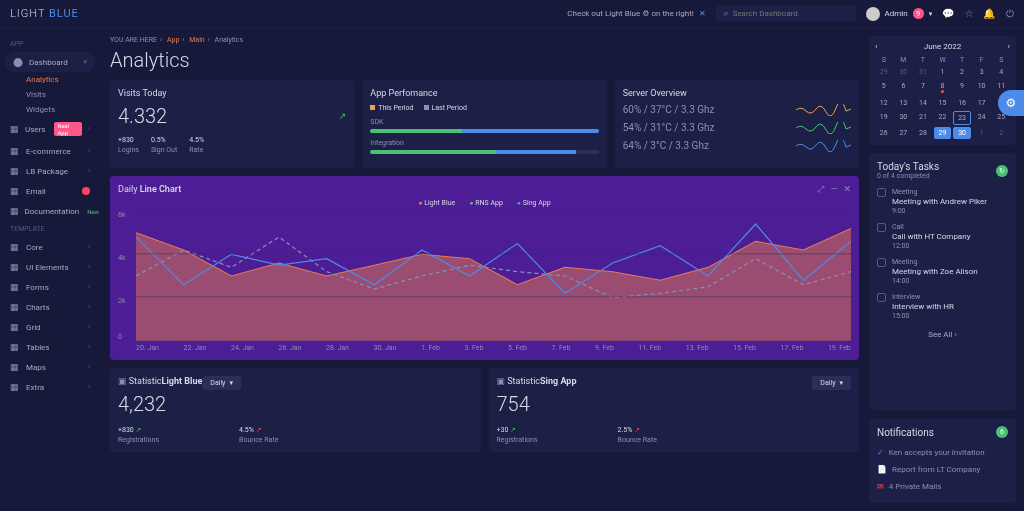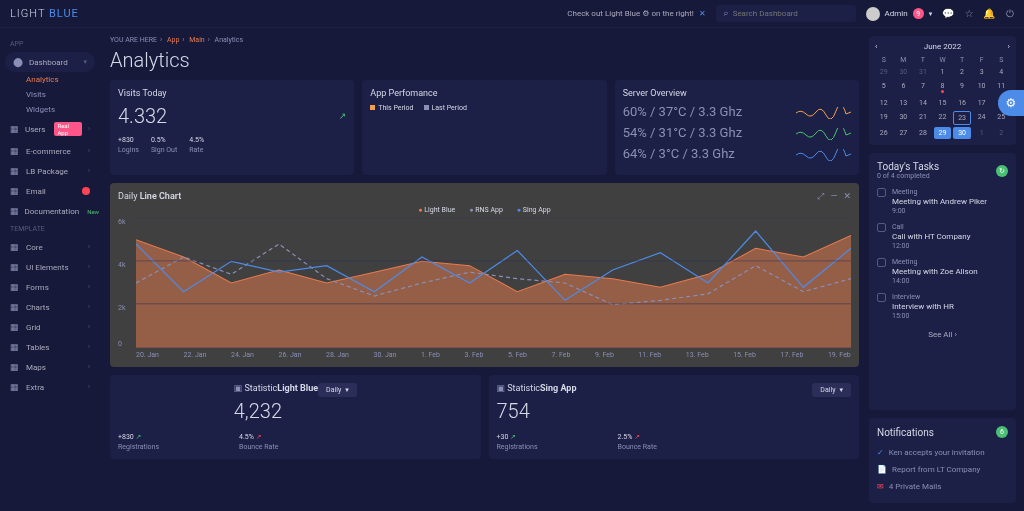--- a/index.html
+++ b/index.html
@@ -38,23 +38,23 @@
 .stats{display:flex;margin-top:8px;gap:12px;font-size:7px}
 .stats .v{color:#d6d9e6}
 .stats .l{color:#8a8fb5;margin-top:2px}
 .donut{width:38px;height:38px;border-radius:50%;border:5px solid #4bbf73;border-top-color:#f0a04b;border-right-color:#4d8be8;margin:5px 0}
 .legend{font-size:7px;display:flex;flex-direction:column;gap:3px}
 .legend div{display:flex;align-items:center;gap:4px}
 .dot{width:5px;height:5px}
 .perf-leg{font-size:7px;display:flex;gap:10px;margin-bottom:6px}
 .bar{height:4px;background:#2a2e58;border-radius:2px;margin:3px 0 6px;position:relative;overflow:hidden}
 .bar-f{height:100%;position:absolute}
-.srv-r{display:flex;justify-content:space-between;align-items:flex-end;font-size:13px;margin-bottom:6px}
+.srv-r{display:flex;justify-content:space-between;align-items:flex-start;font-size:10px;margin-bottom:6px}
 .spark{width:55px;height:12px}
-.chart-card{background:#404040;border-radius:4px;padding:8px}
+.chart-card{background:#4c1d95;border-radius:4px;padding:8px}
 .chart-title{font-size:9px}
 .chart-title b{font-weight:600}
 .chart-leg{display:flex;justify-content:center;gap:14px;font-size:7px;margin:4px 0}
 .chart-body{height:130px;position:relative}
 .ylab{position:absolute;left:0;font-size:7px;color:#8a8fb5}
 .xlabs{display:flex;justify-content:space-between;font-size:7px;color:#8a8fb5;margin-top:3px;padding-left:18px}
 .right{width:155px;padding:8px 8px 8px 0;display:flex;flex-direction:column;gap:8px}
 .cal{background:#1c2047;border-radius:4px;padding:6px}
 .cal-h{display:flex;justify-content:space-between;align-items:center;font-size:8px;margin-bottom:5px}
 .cal-g{display:grid;grid-template-columns:repeat(7,1fr);gap:2px;font-size:7px;text-align:center}
@@ -222,20 +222,32 @@
               <div class="l">Rate</div>
             </div>
           </div>
     </div>
     <div class="card">
       <div class="card-h">App Perfomance</div>
       <div class="perf-leg" id="pleg">
             <div><span class="dot" style="background:#f0a04b;display:inline-block;margin-right:3px"></span>This Period</div>
             <div><span class="dot" style="background:#8a8fb5;display:inline-block;margin-right:3px"></span>Last Period</div>
           </div>
+      <div id="prows">
+            <div style="font-size:7px;color:#8a8fb5">SDK</div>
+            <div class="bar">
+              <div class="bar-f" style="background:#4bbf73;width:40%"></div>
+              <div class="bar-f" style="background:#4d8be8;width:70%;top:0;left:40%"></div>
+            </div>
+            <div style="font-size:7px;color:#8a8fb5">Integration</div>
+            <div class="bar">
+              <div class="bar-f" style="background:#4bbf73;width:55%"></div>
+              <div class="bar-f" style="background:#4d8be8;width:35%;top:0;left:55%"></div>
+            </div>
+          </div>
     </div>
     <div class="card">
       <div class="card-h">Server Overview</div>
       <div id="srows">
             <div class="srv-r">
               <span style="color:#8a8fb5">60% / 37°C / 3.3 Ghz</span>
               <svg class="spark" viewBox="0 0 55 12">
                 <path d="M0,6 Q5,2 10,7 T20,5 T30,8 T40,4 T50,7 L55,5" stroke="#f0a04b" fill="none" stroke-width="1"></path>
               </svg>
             </div>
@@ -300,21 +312,21 @@
           <span>11. Feb</span>
           <span>13. Feb</span>
           <span>15. Feb</span>
           <span>17. Feb</span>
           <span>19. Feb</span>
         </div>
   </div>
 
   <div class="row" style="margin-top:8px">
     <div class="card">
-      <div style="display:flex;justify-content:center;align-items:start">
+      <div style="display:flex;justify-content:flex-start;align-items:start">
         <div>
           <div style="font-size:9px"><span style="color:#8a8fb5">▣ </span><span>Statistic</span><b>Light Blue</b></div>
           <div class="big" style="margin-top:6px">4,232</div>
         </div>
         <div class="drop">
               <span>Daily</span>
               <span>▾</span>
             </div>
       </div>
       <div style="display:flex;margin-top:10px;gap:80px;font-size:7px">

